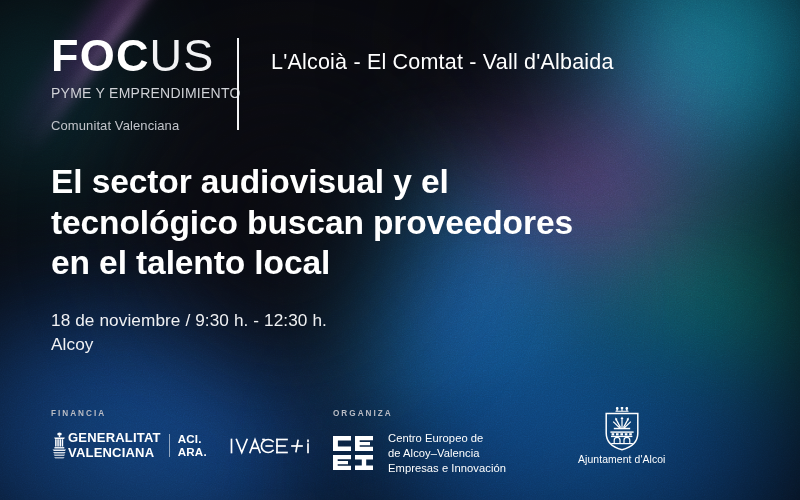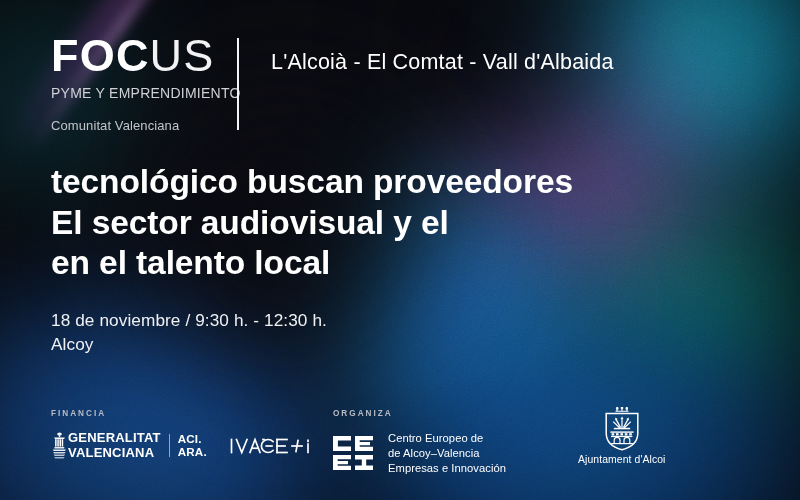--- a/index.html
+++ b/index.html
@@ -296,22 +296,22 @@
         <div class="focus-sub1">PYME Y EMPRENDIMIENTO</div>
         <div class="focus-sub2">Comunitat Valenciana</div>
       </div>
 
       <div class="divider-v"></div>
 
       <div class="regions">L'Alcoià  - El Comtat -  Vall d'Albaida</div>
     </div>
 
     <div class="headline">
+      <div>El sector audiovisual y el</div>
       <div>tecnológico buscan proveedores</div>
-      <div>El sector audiovisual y el</div>
       <div>en el talento local</div>
     </div>
 
     <div class="meta">
       <div>18 de noviembre / 9:30 h. - 12:30 h.</div>
       <div>Alcoy</div>
     </div>
 
     <div class="footer">
 

